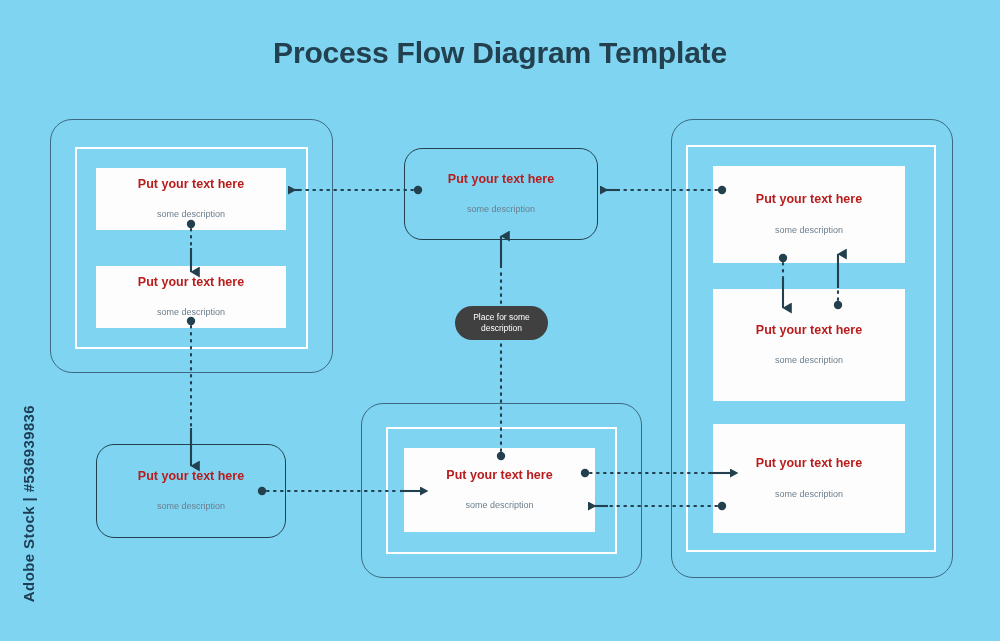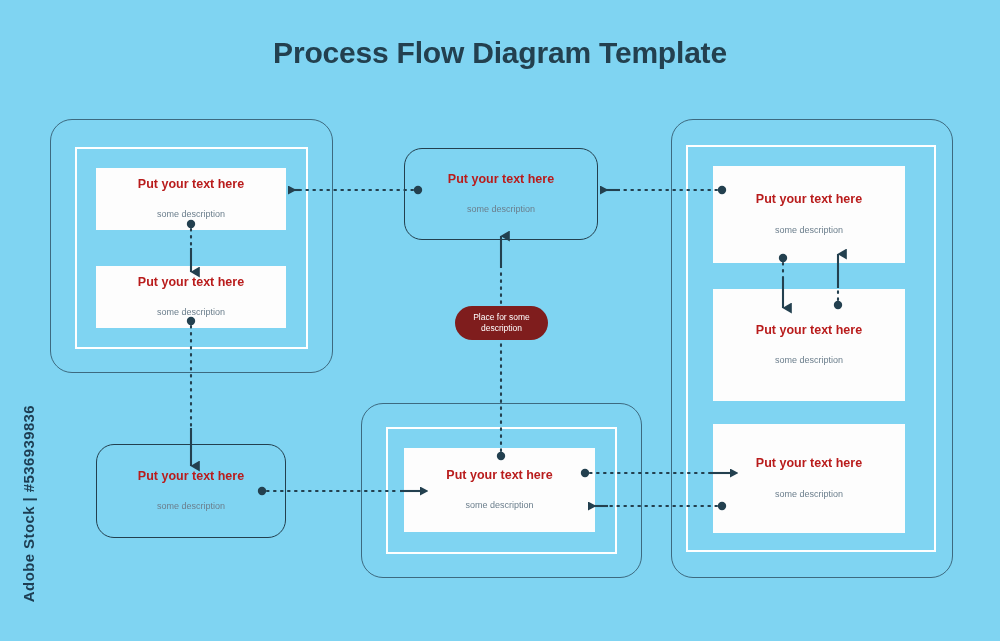--- a/index.html
+++ b/index.html
@@ -78,21 +78,21 @@
     font-size: 9px;
     font-weight: normal;
     color: #6b7e8c;
     line-height: 1.3;
     margin-top: 17px;
     white-space: nowrap;
   }
   
   .pill {
     position: absolute;
-    background: #7f1d1d;
+    background: #404040;
     border-radius: 18px;
     box-sizing: border-box;
     display: flex;
     flex-direction: column;
     align-items: center;
     justify-content: center;
     color: #ffffff;
     font-size: 8.5px;
     line-height: 1.35;
     text-align: center;

